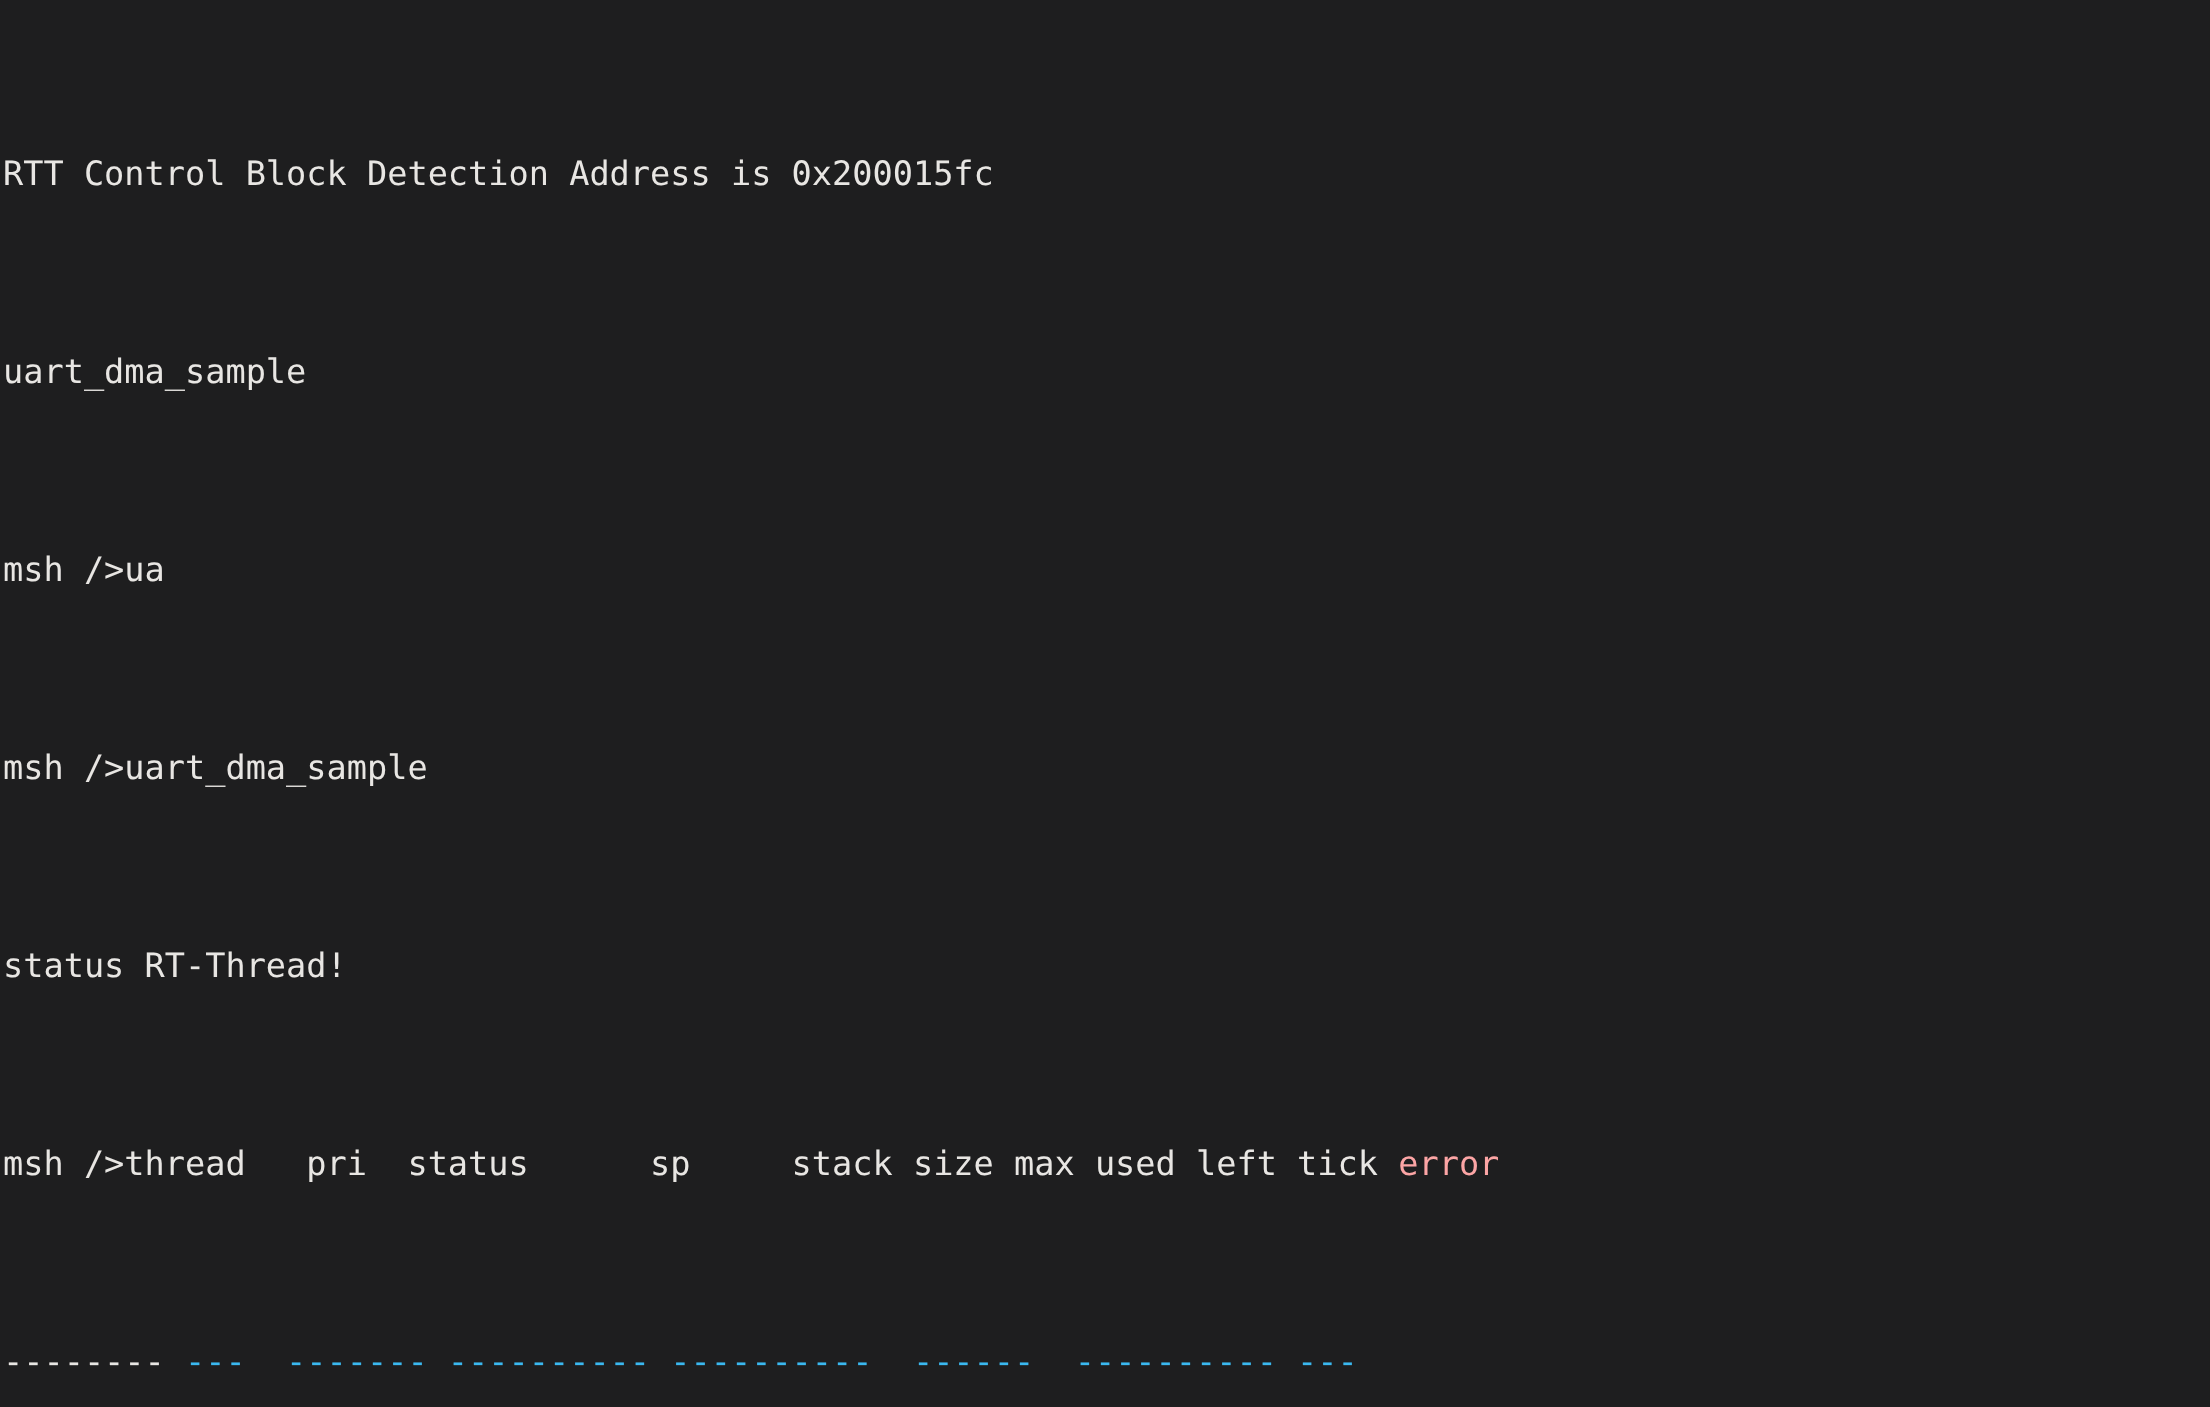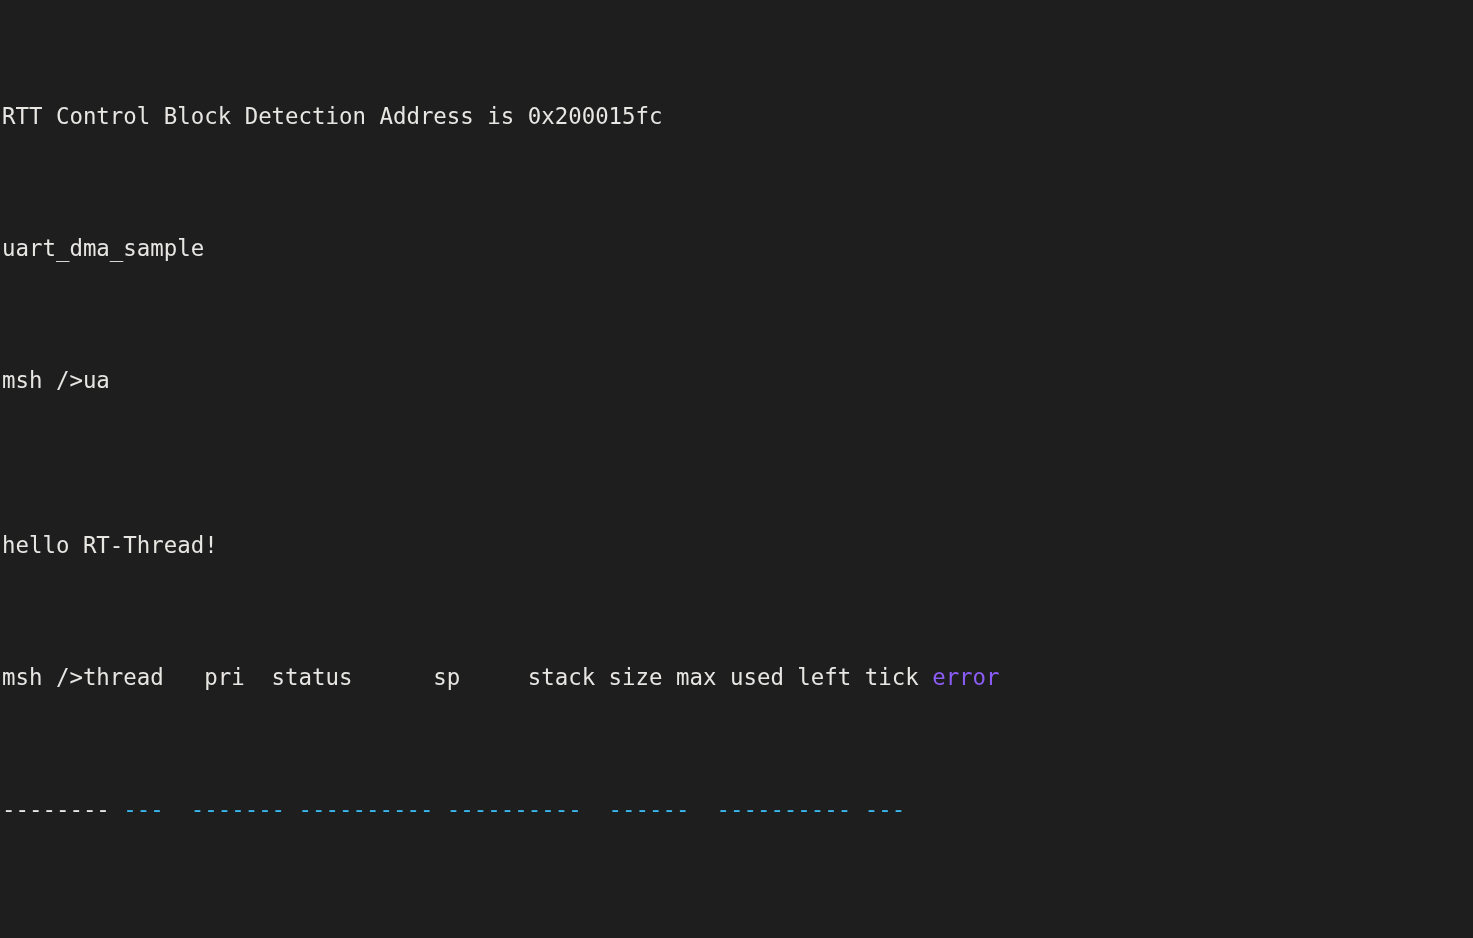--- a/index.html
+++ b/index.html
@@ -24,35 +24,36 @@
     -webkit-font-smoothing: none;
   }
   .line {
     height: 33px;
     white-space: pre;
     display: block;
   }
 
   .c-default { color: #e8e6e3; }
   .c-cyan    { color: #3ab8ef; }
-  .c-red     { color: #8b5cf6; }
+  .c-red     { color: #fca5a5; }
 </style>
 </head>
 <body>
 
 <div id="terminal">
 
   <span class="line"><span class="c-default">RTT Control Block Detection Address is 0x200015fc</span></span>
 
   <span class="line"><span class="c-default">uart_dma_sample</span></span>
 
   <span class="line"><span class="c-default">msh /&gt;ua</span></span>
 
+  <span class="line"><span class="c-default">msh /&gt;uart_dma_sample</span></span>
 
-  <span class="line"><span class="c-default">hello RT-Thread!</span></span>
+  <span class="line"><span class="c-default">status RT-Thread!</span></span>
 
   <span class="line"><span class="c-default">msh /&gt;thread   pri  status      sp     stack size max used left tick </span><span class="c-red">error</span></span>
 
   <span class="line"><span class="c-default">-------- </span><span class="c-cyan">---  ------- ---------- ----------  ------  ---------- ---</span></span>
 
   
 
   
 
   

